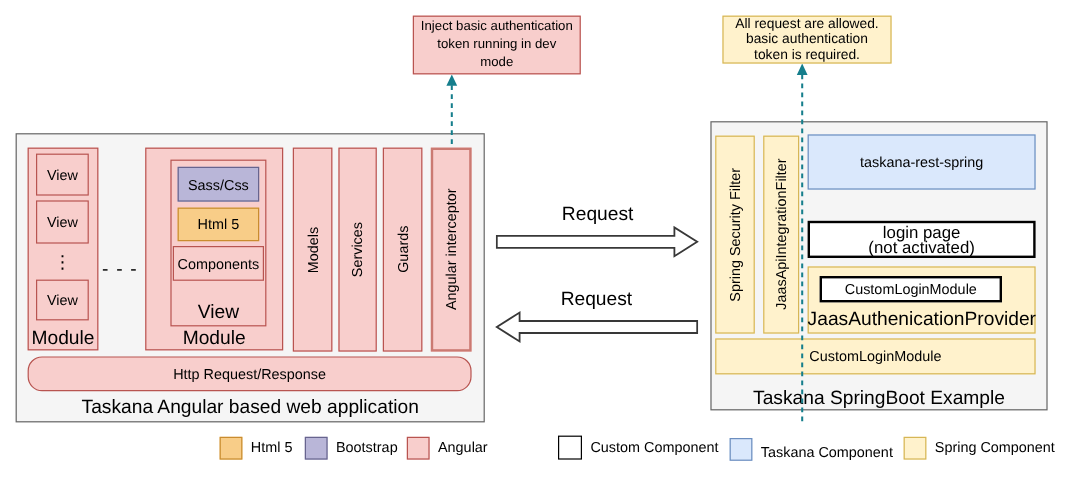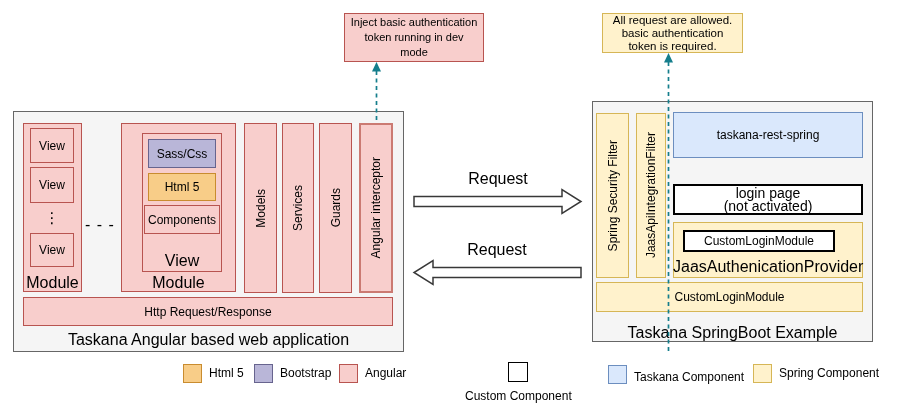--- a/index.html
+++ b/index.html
@@ -68,21 +68,21 @@
   <div class="box red" style="left:282px;top:123px;width:32px;height:170px;">
     <span class="vtext">Services</span>
   </div>
   <div class="box red" style="left:319px;top:123px;width:33px;height:170px;">
     <span class="vtext">Guards</span>
   </div>
   <div class="box red-light" style="left:359px;top:123px;width:34px;height:170px;">
     <span class="vtext">Angular interceptor</span>
   </div>
 
-  <div class="box red" style="left:23px;top:297px;width:370px;height:29px;">
+  <div class="box red" style="left:23px;top:297px;width:370px;height:29px;border-radius:12px;">
     <span>Http Request/Response</span>
   </div>
   <div class="caption" style="left:13px;top:331px;width:391px;">Taskana Angular based web application</div>
 
   <div class="caption" style="left:413px;top:170px;width:170px;">Request</div>
   <svg style="position:absolute;left:413px;top:188px;" width="170" height="28">
     <polygon points="1,8.5 149,8.5 149,1.5 168,13.5 149,25.5 149,18.5 1,18.5" fill="#ffffff" stroke="#383838" stroke-width="1.5"></polygon>
   </svg>
   <div class="caption" style="left:412px;top:241px;width:170px;">Request</div>
   <svg style="position:absolute;left:412px;top:259px;" width="170" height="28">
@@ -144,21 +144,21 @@
       <span>Html 5</span>
     </div>
     <div class="legend-item" style="left:254px;">
       <span class="swatch purple"></span>
       <span>Bootstrap</span>
     </div>
     <div class="legend-item" style="left:339px;">
       <span class="swatch red"></span>
       <span>Angular</span>
     </div>
-    <div class="legend-item" style="left:465px;flex-direction:column;">
+    <div class="legend-item" style="left:465px;">
       <span class="swatch" style="background:#fff;border:1.5px solid #000;width:20px;height:20px;"></span>
       <span>Custom Component</span>
     </div>
     <div class="legend-item" style="left:608px;align-items:flex-end;">
       <span class="swatch blue"></span>
       <span>Taskana Component</span>
     </div>
     <div class="legend-item" style="left:753px;">
       <span class="swatch yellow"></span>
       <span>Spring Component</span>

